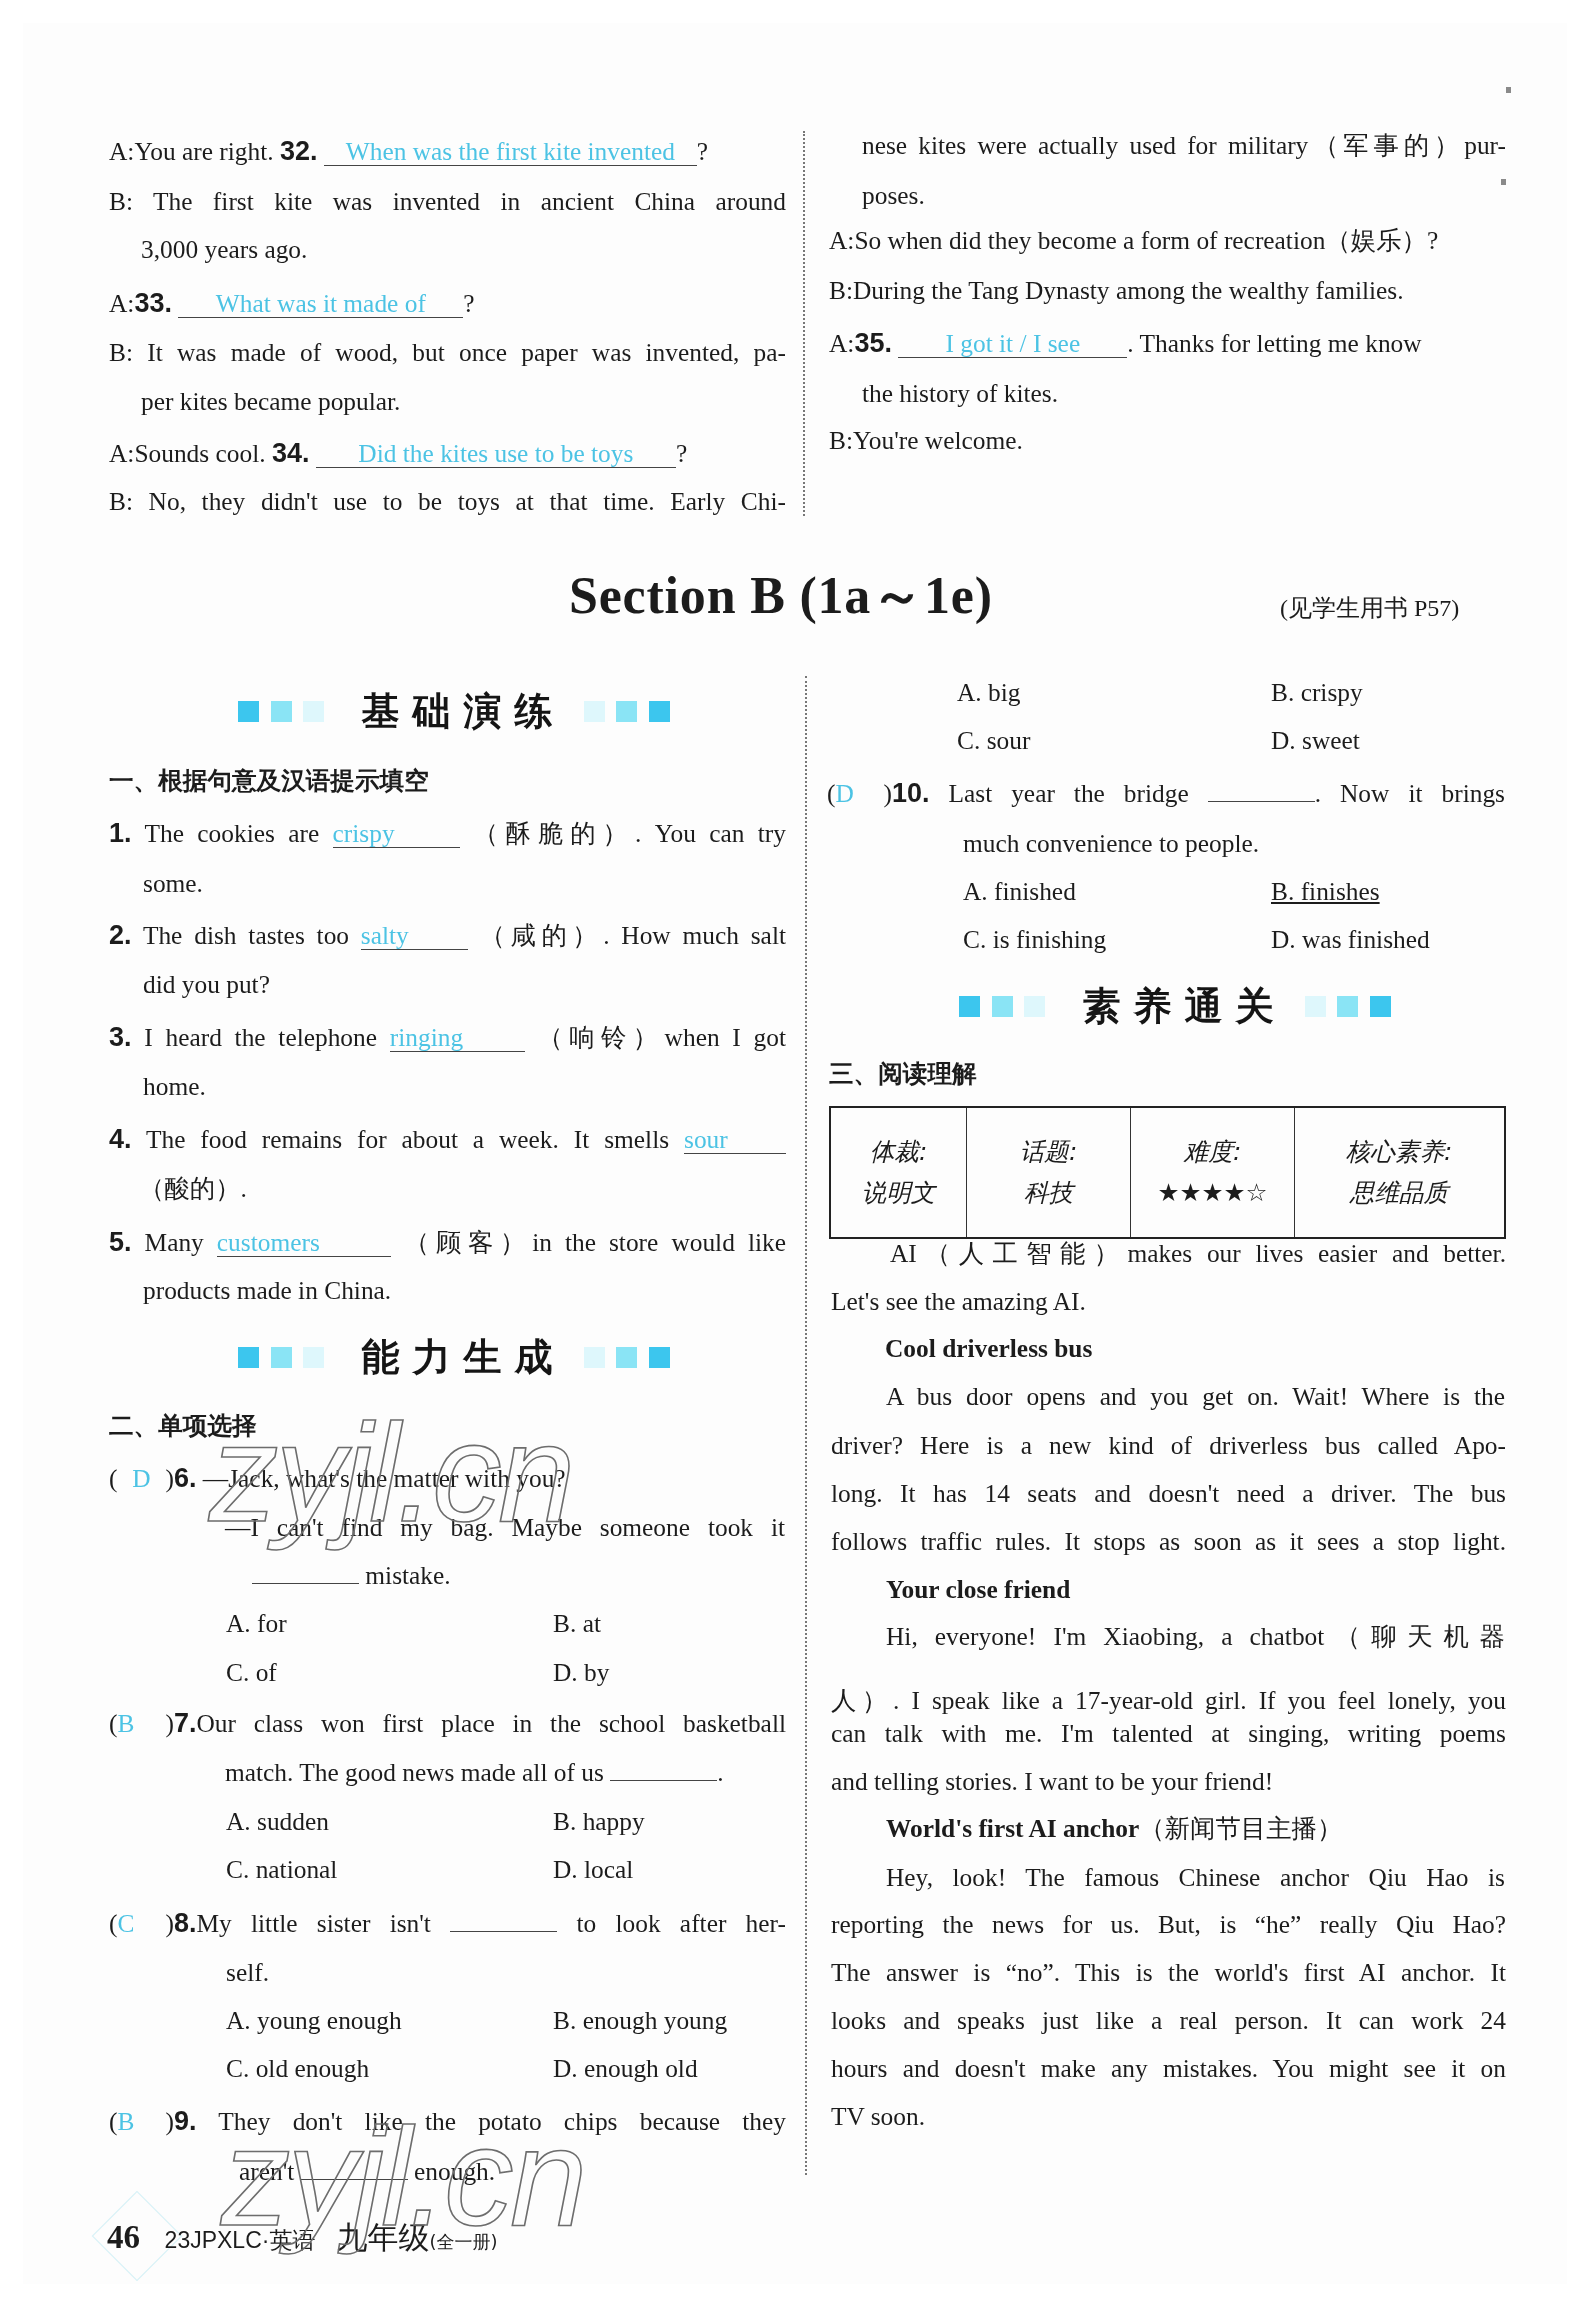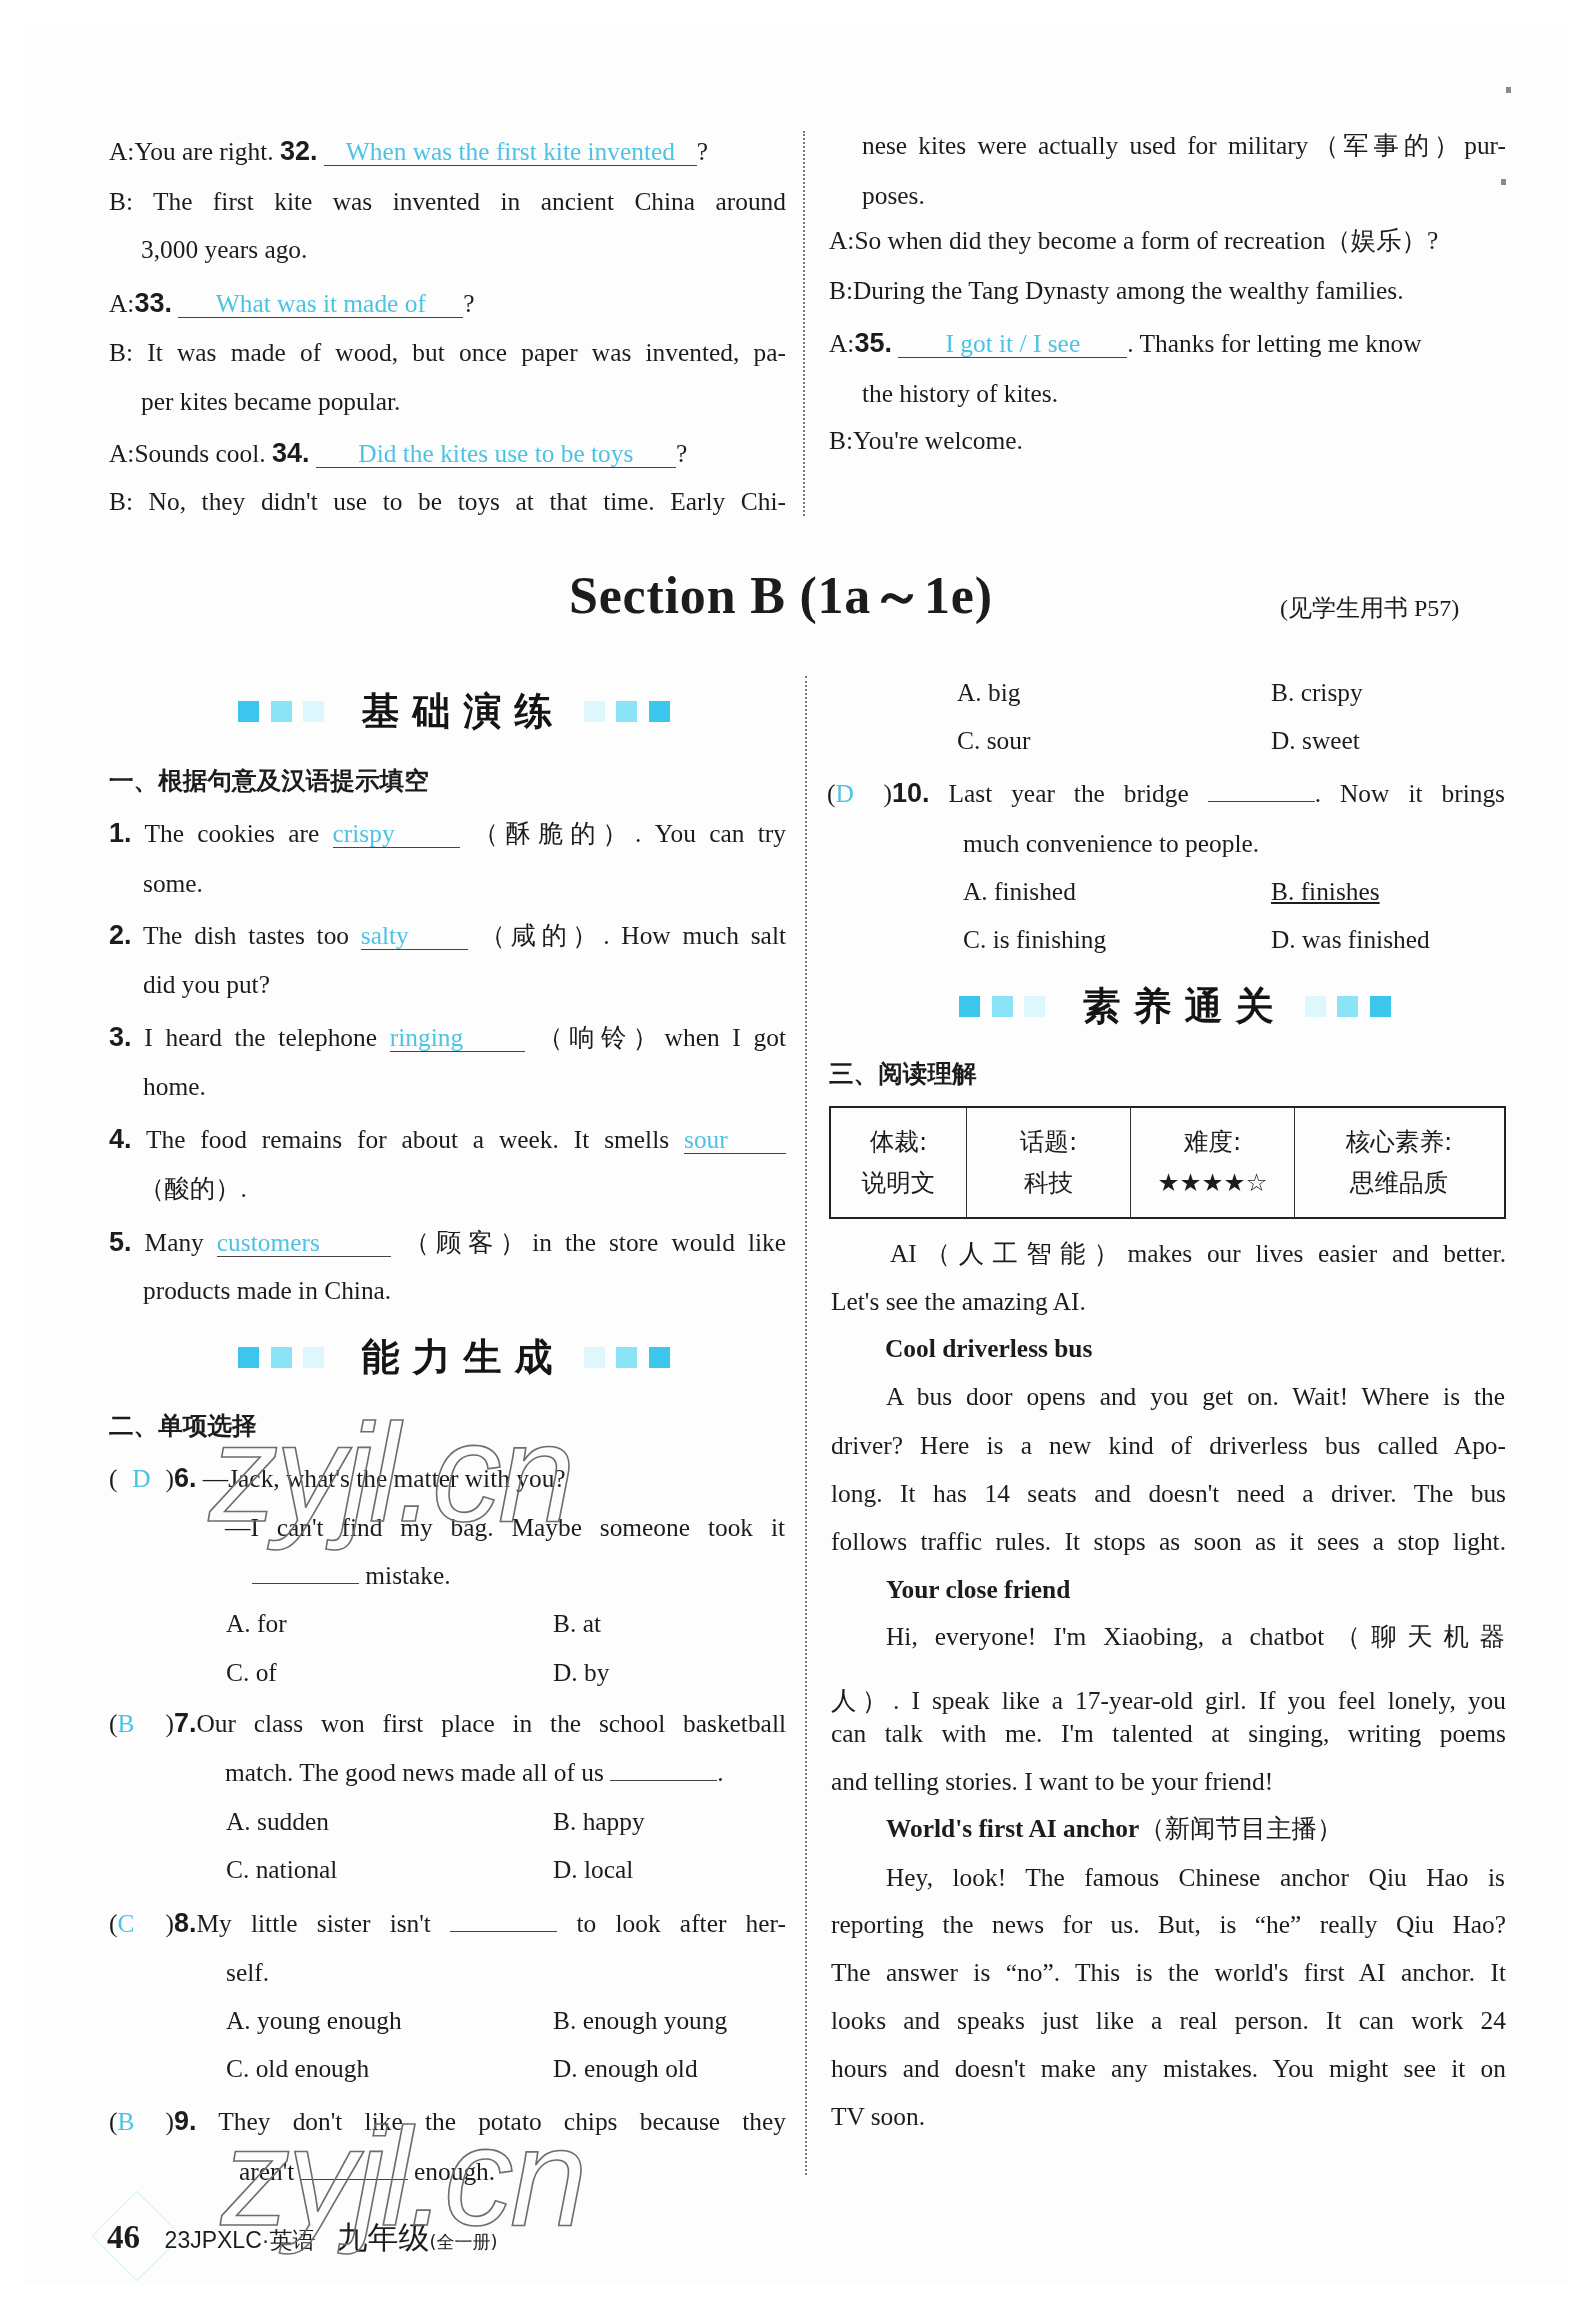--- a/index.html
+++ b/index.html
@@ -42,23 +42,23 @@
   .banner .title {
     font-family: "DejaVu Sans", "Liberation Sans", sans-serif; font-weight: bold;
     font-size: 38px; letter-spacing: 13px; margin: 0 18px 0 26px; color: #151515; text-align: center;
   }
   .heading {
     position: absolute; font-family: "DejaVu Sans", "Liberation Sans", sans-serif;
     font-weight: bold; font-size: 24.6px; line-height: 33px;
   }
   .opt { position: absolute; font-size: 25.4px; line-height: 33px; white-space: nowrap; }
   .info-table {
-    position: absolute; left: 829px; top: 1106px; width: 677px; height: 113px;
+    position: absolute; left: 829px; top: 1106px; width: 677px; height: 133px;
     border: 2.5px solid #222; border-collapse: collapse; box-sizing: border-box;
-    display: grid; grid-template-columns: 136px 164px 164px 208px;
+    display: grid; grid-template-columns: 136px 164px 164px 208px; font-style: italic;
   }
   .info-table .cell {
     border-right: 1.6px solid #333; display: flex; flex-direction: column;
     align-items: center; justify-content: center; gap: 13px;
     font-family: "DejaVu Sans", sans-serif; font-size: 24.6px; line-height: 28px;
   }
   .info-table .cell:last-child { border-right: none; }
   .bold-head { font-weight: bold; font-family: "Liberation Serif", serif; }
   .footer { position: absolute; left: 107px; top: 2217px; display: flex; align-items: baseline; }
   .footer .pg { font-family: "Liberation Serif", serif; font-weight: bold; font-size: 33px; margin-right: 24.6px; }

